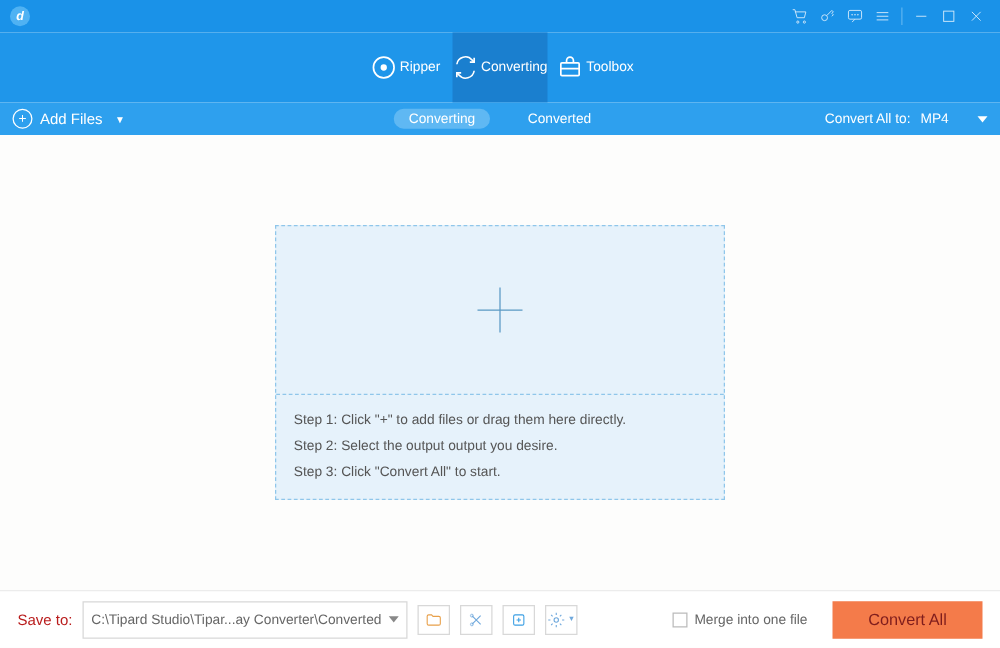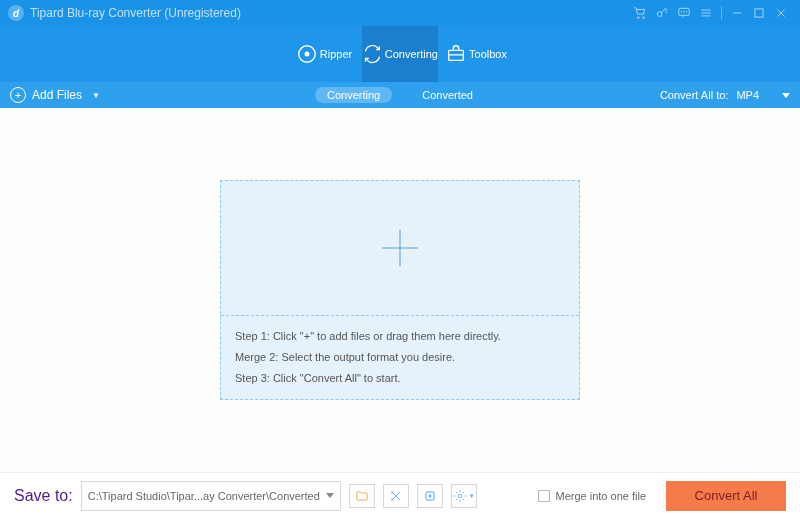--- a/index.html
+++ b/index.html
@@ -21,36 +21,35 @@
 .subtab.active{background:#5fb8f3}
 .convertall{margin-left:auto;display:flex;align-items:center;gap:8px;font-size:11px}
 .fmtsel{color:#fff;display:flex;align-items:center;gap:23px;cursor:pointer}
 .fmtsel .caret{width:0;height:0;border-left:4px solid transparent;border-right:4px solid transparent;border-top:5px solid #fff}
 .workspace{flex:1;background:#fdfdfc;position:relative;display:flex;align-items:center;justify-content:center}
 .dropzone{width:360px;height:220px;border:1.5px dashed #8fc6ea;background:#e6f2fb;display:flex;flex-direction:column}
 .droptop{flex:1;display:flex;align-items:center;justify-content:center;cursor:pointer;border-bottom:1.5px dashed #8fc6ea}
 .droptop svg{width:48px;height:48px;stroke:#5a99c4;stroke-width:1}
 .dropsteps{padding:10px 14px;font-size:11px;color:#555;line-height:1.9}
 .bottombar{height:46px;border-top:1px solid #ececec;display:flex;align-items:center;padding:0 14px;gap:8px;font-size:12px;color:#555}
-.saveto{font-size:16px;color:#4c1d95}
+.saveto{font-size:12px;color:#b91c1c}
 .pathbox{flex:0 0 260px;height:24px;border:1px solid #d8d8d8;display:flex;align-items:center;padding:14px 6px;font-size:11px;color:#666;gap:6px;cursor:pointer;background:#fff}
 .pathbox .txt{flex:1;overflow:hidden;text-overflow:ellipsis;white-space:nowrap}
 .pathbox .caret{width:0;height:0;border-left:4px solid transparent;border-right:4px solid transparent;border-top:5px solid #888}
 .iconbtn{width:26px;height:24px;border:1px solid #d8d8d8;display:flex;align-items:center;justify-content:center;cursor:pointer;background:#fff}
 .iconbtn svg{width:14px;height:14px}
 .mergebox{display:flex;align-items:center;gap:6px;margin-left:auto;font-size:11px;color:#666;cursor:pointer}
 .mergebox .chk{width:12px;height:12px;border:1px solid #bbb;background:#fff}
 .convertbtn{width:120px;height:30px;background:#f47b4a;color:#7f1d1d;display:flex;align-items:center;justify-content:center;font-size:13px;cursor:pointer;margin-left:12px}
 </style>
 </head>
 <body>
 
 <div class="titlebar">
   <div class="logo">d</div>
-  <span>Tipard Blu-ray Converter (Unregistered)</span>
   <div class="spacer"></div>
   <div class="winbtn">
       <svg viewBox="0 0 24 24">
         <path d="M5 6h15l-2 8H8L5 3H2"></path>
         <circle cx="9" cy="20" r="1.5"></circle>
         <circle cx="18" cy="20" r="1.5"></circle>
       </svg>
     </div>
   <div class="winbtn">
       <svg viewBox="0 0 24 24">
@@ -135,21 +134,21 @@
 
 <div class="workspace">
   <div class="dropzone">
     <div class="droptop">
       <svg viewBox="0 0 48 48">
           <path d="M24 6v36M6 24h36"></path>
         </svg>
     </div>
     <div class="dropsteps">
       <div>Step 1: Click "+" to add files or drag them here directly.</div>
-      <div>Merge 2: Select the output format you desire.</div>
+      <div>Step 2: Select the output output you desire.</div>
       <div>Step 3: Click "Convert All" to start.</div>
     </div>
   </div>
 </div>
 
 <div class="bottombar">
   <span class="saveto">Save to:</span>
   <div class="pathbox">
     <span class="txt">C:\Tipard Studio\Tipar...ay Converter\Converted</span>
     <div class="caret"></div>

